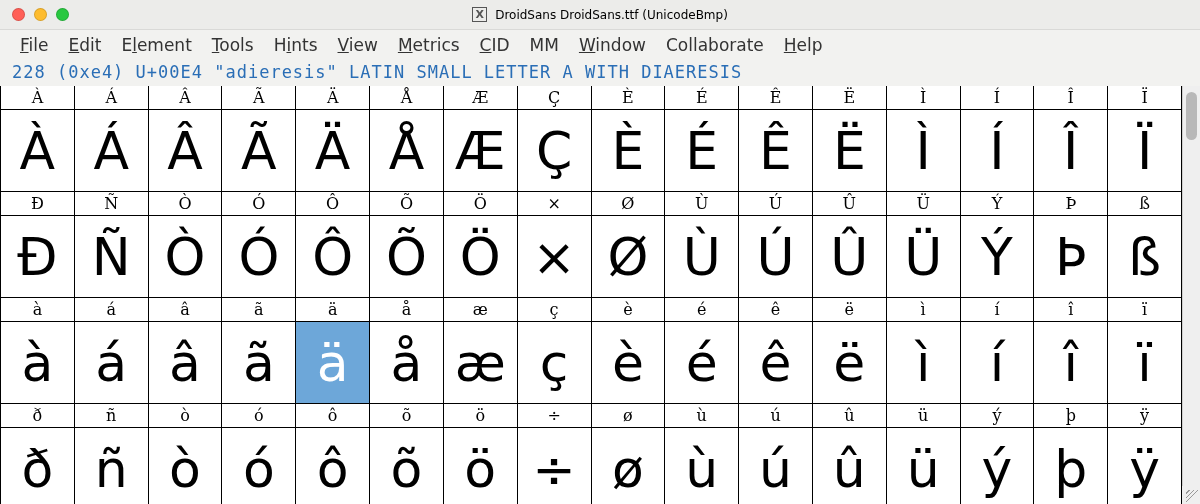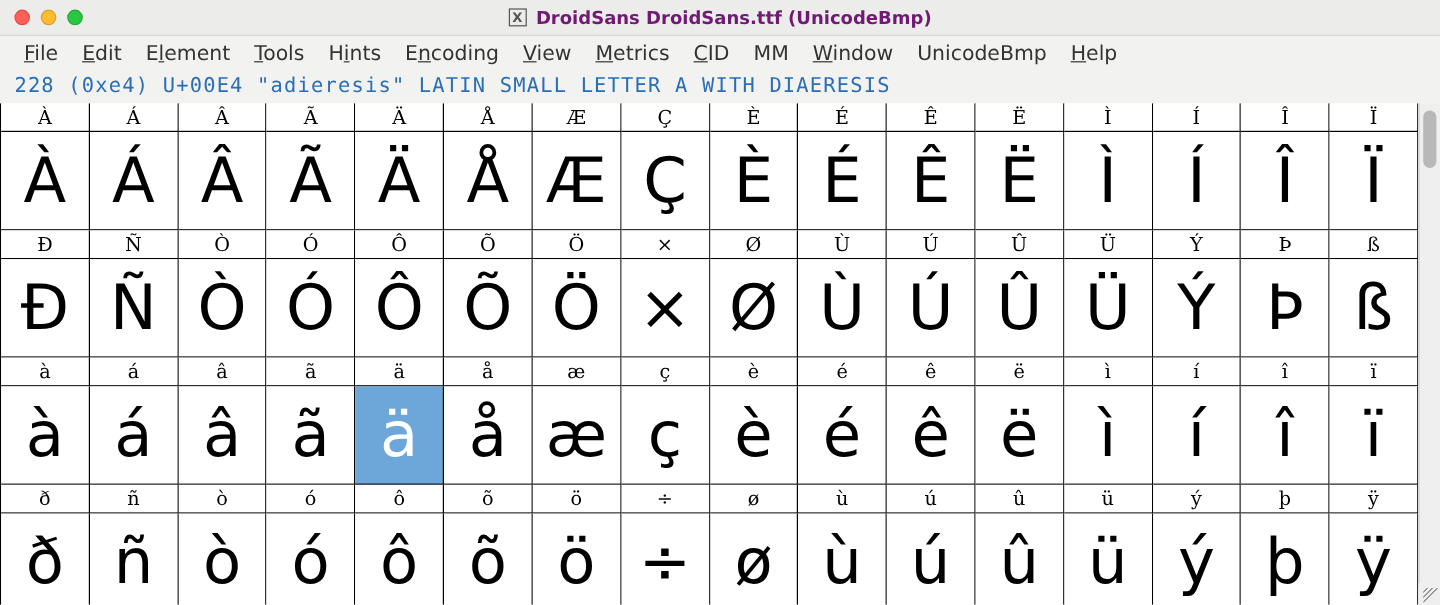--- a/index.html
+++ b/index.html
@@ -28,21 +28,21 @@
     position:absolute; left:0; right:0;
     display:flex; justify-content:center; align-items:center;
     pointer-events:none; gap:8px;
   }
   .title-icon {
     width:15px; height:15px; border:1.5px solid #555;
     display:flex; align-items:center; justify-content:center;
     font-size:11px; font-weight:700; color:#555;
     line-height:1;
   }
-  .title-text { font-size:15px; color:#701a75;font-weight:bold; }
+  .title-text { font-size:12px; color:#000000; }
   
   .menubar {
     height: 30px; background:#f2f2f0;
     display:flex; align-items:center;
     padding: 0 10px; gap: 0;
     font-size:17px; color:#333;text-align:center;
   }
   .menubar .menu-item {
     padding: 3px 10px 3px 10px;
   }
@@ -116,27 +116,26 @@
     <span class="title-text">DroidSans  DroidSans.ttf (UnicodeBmp)</span>
   </div>
 </div>
 
 <div class="menubar" id="menubar">
     <span class="menu-item"><span class="mn">F</span>ile</span>
     <span class="menu-item"><span class="mn">E</span>dit</span>
     <span class="menu-item">E<span class="mn">l</span>ement</span>
     <span class="menu-item"><span class="mn">T</span>ools</span>
     <span class="menu-item">H<span class="mn">i</span>nts</span>
-    <span class="menu-item">E<span class="mn">n</span>coding</span>
     <span class="menu-item"><span class="mn">V</span>iew</span>
     <span class="menu-item"><span class="mn">M</span>etrics</span>
     <span class="menu-item"><span class="mn">C</span>ID</span>
     <span class="menu-item">MM</span>
     <span class="menu-item"><span class="mn">W</span>indow</span>
-    <span class="menu-item">UnicodeBmp</span>
+    <span class="menu-item">Collaborate</span>
     <span class="menu-item"><span class="mn">H</span>elp</span>
   </div>
 
 <div class="statusline">228 (0xe4) U+00E4 "adieresis" LATIN SMALL LETTER A WITH DIAERESIS</div>
 
 <div class="workarea">
   <div class="grid-scroll">
     <div class="grid" id="glyph-grid">
         <div class="hdr">À</div>
         <div class="hdr">Á</div>

